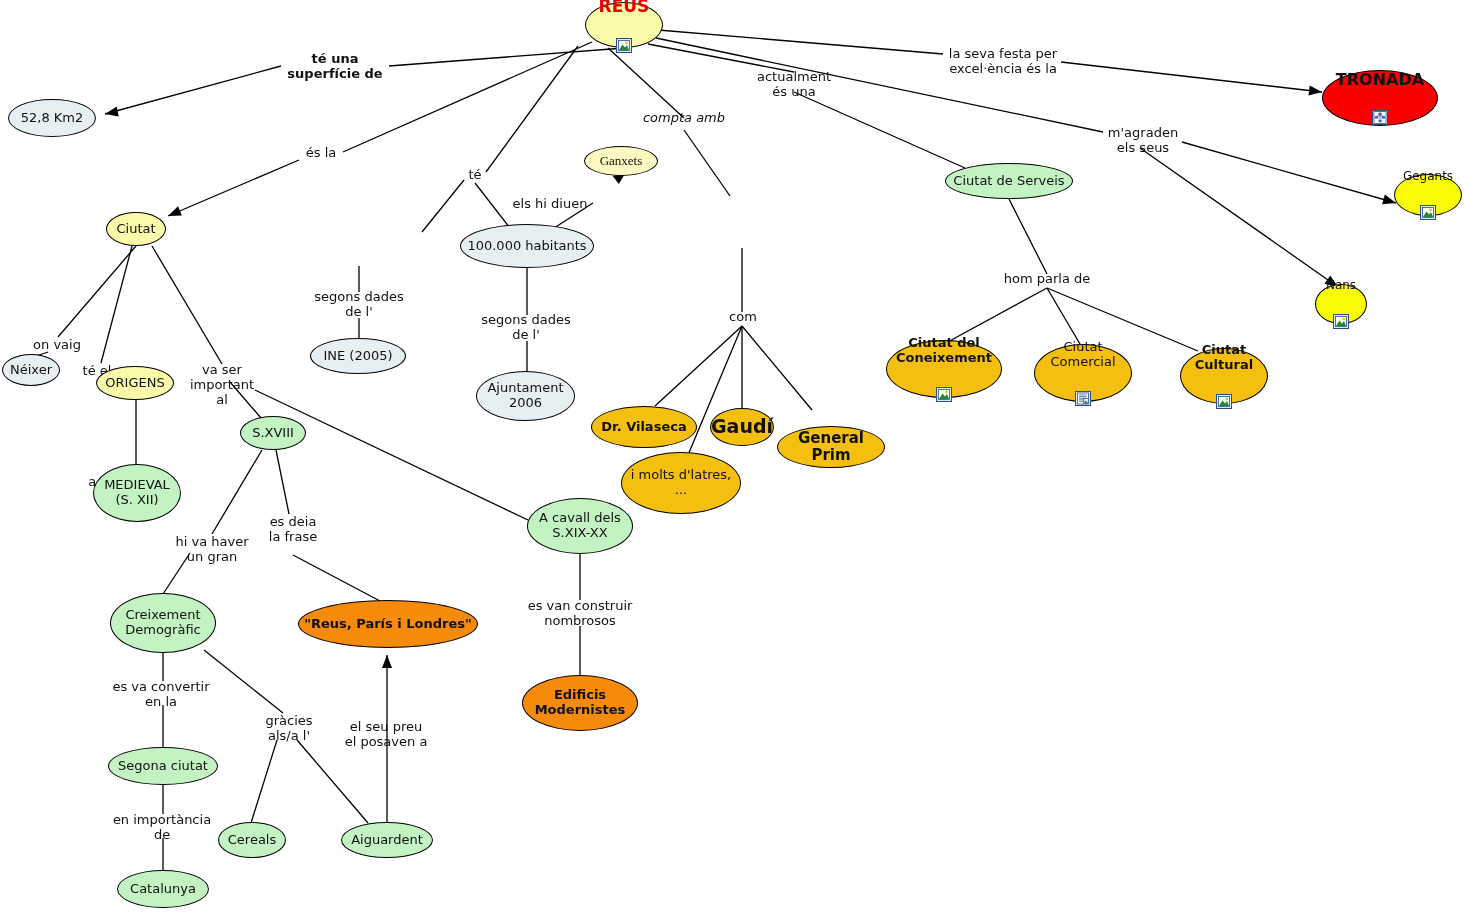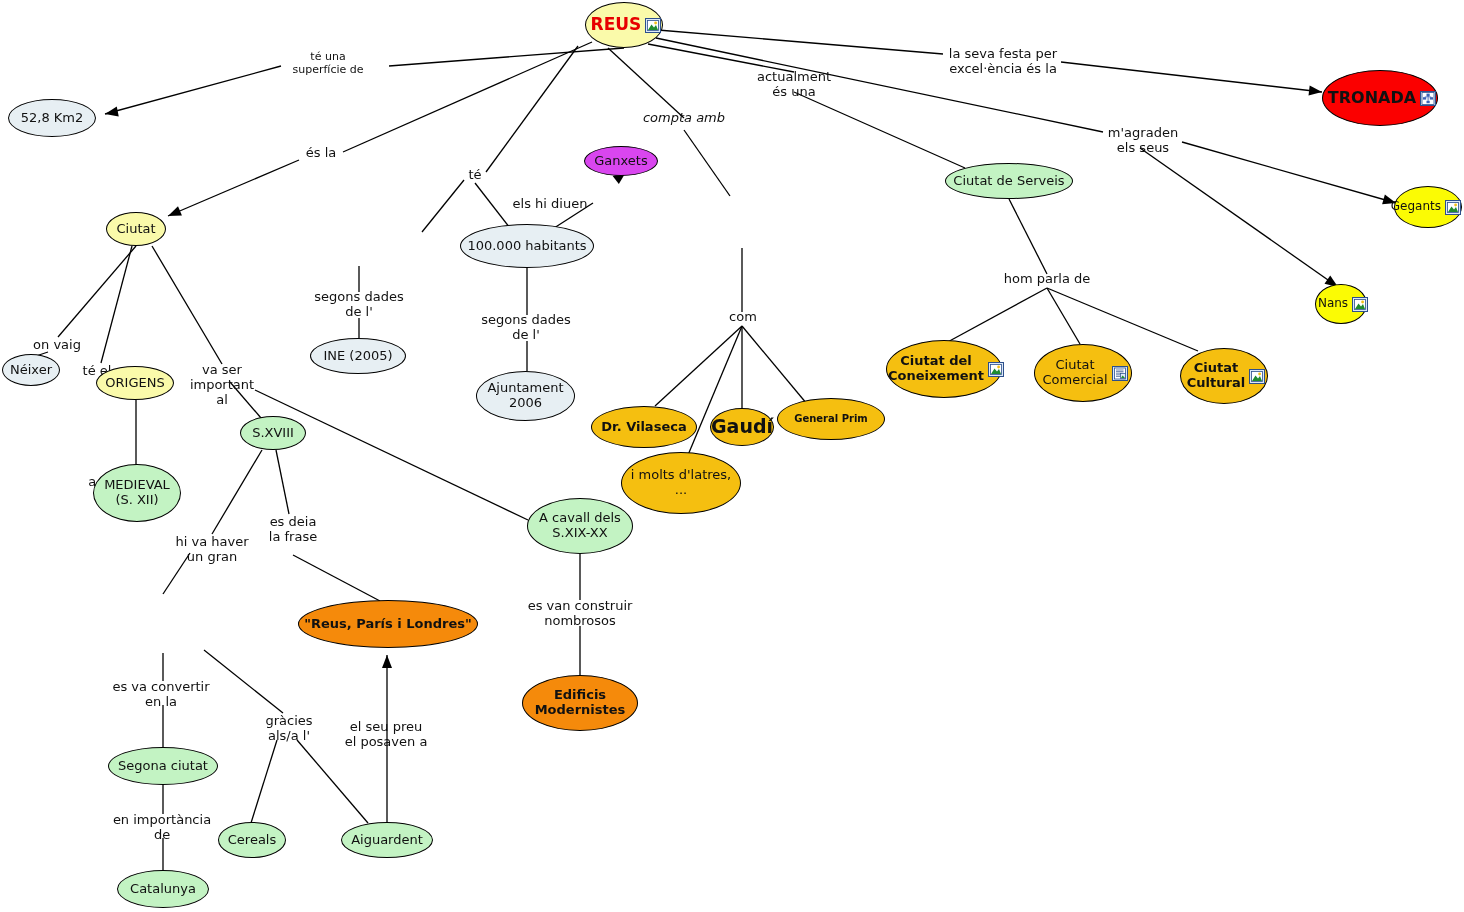--- a/index.html
+++ b/index.html
@@ -24,35 +24,37 @@
     top: 0;
     width: 1464px;
     height: 912px;
   }
   .node {
     position: absolute;
     box-sizing: border-box;
     border: 1.4px solid #000000;
     border-radius: 50%;
     display: flex;
+    flex-direction: column;
     align-items: center;
     justify-content: center;
     text-align: center;
     line-height: 1.12;
     color: #111111;
     z-index: 5;
+    gap: 20px;
   }
   .node .lbl {
     white-space: pre-line;
     padding: 0 4px;
   }
   .fill-yellow-pale { background: #FAFAAA; }
   .fill-green       { background: #C3F3C3; }
   .fill-bluegray    { background: #E7EFF3; }
-  .fill-blue        { background: #d946ef; }
+  .fill-blue        { background: #fef9c3; font-family: Liberation Serif, serif; }
   .fill-orange      { background: #F58A0B; }
   .fill-gold        { background: #F5BF10; }
   .fill-red         { background: #FB0000; }
   .fill-yellow      { background: #FBFB04; }
   .t-red   { color: #E70000; }
   .t-black { color: #111111; }
   .bold { font-weight: bold; }
   .elabel {
     position: absolute;
     text-align: center;
@@ -166,21 +168,21 @@
     <div class="node fill-gold t-black bold" style="left: 591px; top: 406px; width: 106px; height: 42px; font-size: 13px;">
       <span class="lbl">Dr. Vilaseca</span>
     </div>
     <div class="node fill-gold t-black" style="left: 621px; top: 452px; width: 120px; height: 62px; font-size: 13px;">
       <span class="lbl">i molts d'latres,
 ...</span>
     </div>
     <div class="node fill-gold t-black bold" style="left: 710px; top: 408px; width: 64px; height: 38px; font-size: 19px;">
       <span class="lbl">Gaudí</span>
     </div>
-    <div class="node fill-gold t-black bold" style="left: 777px; top: 398px; width: 108px; height: 42px; font-size: 10px;">
+    <div class="node fill-gold t-black bold" style="left: 777px; top: 426px; width: 108px; height: 42px; font-size: 15px;">
       <span class="lbl">General Prim</span>
     </div>
     <div class="node fill-green t-black" style="left: 945px; top: 163px; width: 128px; height: 36px; font-size: 13px;">
       <span class="lbl">Ciutat de Serveis</span>
     </div>
     <div class="node fill-gold t-black bold" style="left: 886px; top: 340px; width: 116px; height: 58px; font-size: 13px;">
       <span class="lbl">Ciutat del
 Coneixement</span>
       <svg class="nicon" viewBox="0 0 16 15">
         <rect x="0.5" y="0.5" width="15" height="14" fill="#dce9f7" stroke="#2c4f8c" stroke-width="1"></rect>
@@ -221,21 +223,21 @@
         <rect x="2" y="1.5" width="12" height="12" fill="#ffffff" stroke="#2c4f8c" stroke-width="0.8"></rect>
         <rect x="6.5" y="2.6" width="3.2" height="2.4" fill="#3c63b5"></rect>
         <rect x="3" y="6.2" width="3.2" height="2.4" fill="#3c63b5"></rect>
         <rect x="9.8" y="6.2" width="3.2" height="2.4" fill="#3c63b5"></rect>
         <rect x="6.5" y="9.8" width="3.2" height="2.4" fill="#3c63b5"></rect>
         <line x1="8.1" y1="5" x2="8.1" y2="9.8" stroke="#3c63b5" stroke-width="0.9"></line>
         <line x1="4.6" y1="6.2" x2="8.1" y2="5.6" stroke="#3c63b5" stroke-width="0.9"></line>
         <line x1="11.4" y1="6.2" x2="8.1" y2="5.6" stroke="#3c63b5" stroke-width="0.9"></line>
       </svg>
     </div>
-    <div class="node fill-yellow t-black" style="left: 1394px; top: 186px; width: 68px; height: 42px; font-size: 12px; justify-content: flex-end;">
+    <div class="node fill-yellow t-black" style="left: 1394px; top: 174px; width: 68px; height: 42px; font-size: 12px;">
       <span class="lbl">Gegants</span>
       <svg class="nicon" viewBox="0 0 16 15">
         <rect x="0.5" y="0.5" width="15" height="14" fill="#dce9f7" stroke="#2c4f8c" stroke-width="1"></rect>
         <rect x="2.5" y="2.5" width="11" height="10" fill="#ffffff" stroke="#2c4f8c" stroke-width="0.8"></rect>
         <polygon points="3,12 6.5,6.5 9,9.5 11,7 13,12" fill="#1f8b2f"></polygon>
         <circle cx="10.6" cy="5" r="1.4" fill="#f2c018"></circle>
       </svg>
     </div>
     <div class="node fill-yellow t-black" style="left: 1315px; top: 284px; width: 52px; height: 40px; font-size: 12px;">
       <span class="lbl">Nans</span>
@@ -252,20 +254,24 @@
     <div class="node fill-yellow-pale t-black" style="left: 96px; top: 366px; width: 78px; height: 34px; font-size: 13px;">
       <span class="lbl">ORIGENS</span>
     </div>
     <div class="node fill-green t-black" style="left: 93px; top: 464px; width: 88px; height: 58px; font-size: 13px;">
       <span class="lbl">MEDIEVAL
 (S. XII)</span>
     </div>
     <div class="node fill-green t-black" style="left: 240px; top: 416px; width: 66px; height: 34px; font-size: 13px;">
       <span class="lbl">S.XVIII</span>
     </div>
+    <div class="node fill-green t-black" style="left: 110px; top: 593px; width: 106px; height: 60px; font-size: 13px;">
+      <span class="lbl">Creixement
+Demogràfic</span>
+    </div>
     <div class="node fill-green t-black" style="left: 108px; top: 747px; width: 110px; height: 38px; font-size: 13px;">
       <span class="lbl">Segona ciutat</span>
     </div>
     <div class="node fill-green t-black" style="left: 117px; top: 870px; width: 92px; height: 38px; font-size: 13px;">
       <span class="lbl">Catalunya</span>
     </div>
     <div class="node fill-green t-black" style="left: 218px; top: 822px; width: 68px; height: 36px; font-size: 13px;">
       <span class="lbl">Cereals</span>
     </div>
     <div class="node fill-green t-black" style="left: 341px; top: 822px; width: 92px; height: 36px; font-size: 13px;">
@@ -275,21 +281,21 @@
       <span class="lbl">"Reus, París i Londres"</span>
     </div>
     <div class="node fill-orange t-black bold" style="left: 522px; top: 675px; width: 116px; height: 56px; font-size: 13px;">
       <span class="lbl">Edificis
 Modernistes</span>
     </div>
     <div class="node fill-green t-black" style="left: 527px; top: 498px; width: 106px; height: 56px; font-size: 13px;">
       <span class="lbl">A cavall dels
 S.XIX-XX</span>
     </div>
-    <div class="elabel" style="left: 274px; top: 51px; width: 108px; font-size: 11px;">té una
+    <div class="elabel" style="left: 281px; top: 51px; width: 108px; font-size: 13px; font-weight: bold;">té una
 superfície de</div>
     <div class="elabel" style="left: 299px; top: 145px; width: 44px; font-size: 13px;">és la</div>
     <div class="elabel" style="left: 464px; top: 167px; width: 22px; font-size: 13px;">té</div>
     <div class="elabel" style="left: 507px; top: 196px; width: 86px; font-size: 13px;">els hi diuen</div>
     <div class="elabel" style="left: 641px; top: 110px; width: 86px; font-size: 13px; font-style: italic;">compta amb</div>
     <div class="elabel" style="left: 752px; top: 69px; width: 84px; font-size: 13px;">actualment
 és una</div>
     <div class="elabel" style="left: 945px; top: 46px; width: 116px; font-size: 13px;">la seva festa per
 excel·ència és la</div>
     <div class="elabel" style="left: 1104px; top: 125px; width: 78px; font-size: 13px;">m'agraden

